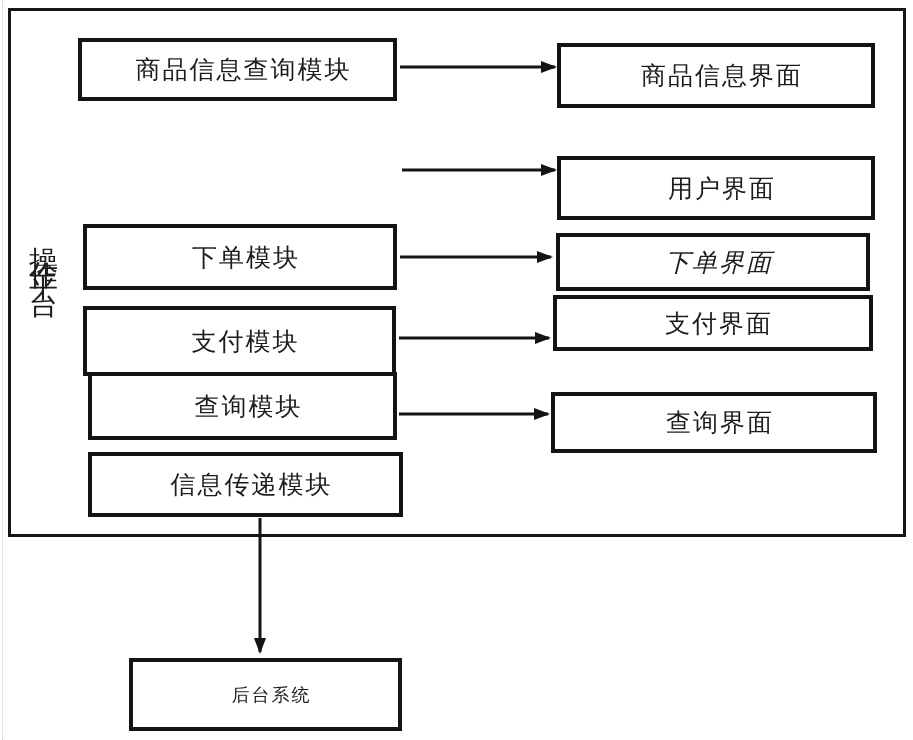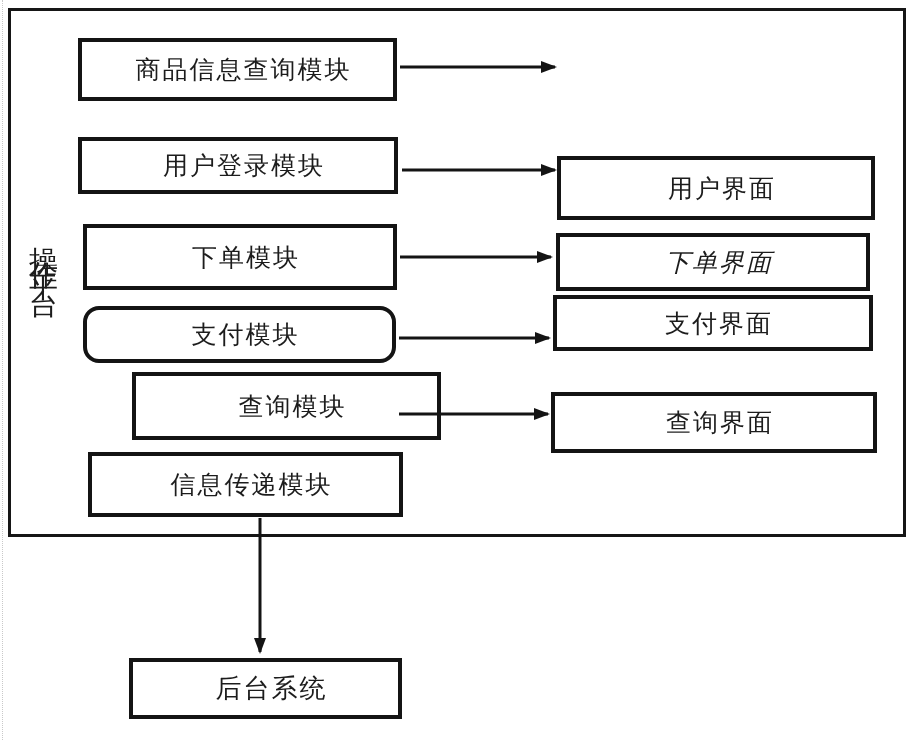--- a/index.html
+++ b/index.html
@@ -62,32 +62,32 @@
 </head>
 <body>
 
 <div id="canvas">
 
   <div class="outer-box"></div>
 
   <div class="platform-label">操作平台</div>
 
   <div class="node" style="left:78px;  top:38px;  width:319px; height:63px;">商品信息查询模块</div>
-  <div class="node" style="left:78px;  top:137px; width:320px; height:57px;">用户登录模块</div>
   <div class="node" style="left:83px;  top:224px; width:314px; height:66px;">下单模块</div>
-  <div class="node" style="left:83px;  top:306px; width:313px; height:57px;border-radius:16px;">支付模块</div>
-  <div class="node" style="left:88px;  top:372px; width:309px; height:68px;margin-left:44px;">查询模块</div>
+  <div class="node" style="left:83px;  top:306px; width:313px; height:70px;">支付模块</div>
+  <div class="node" style="left:88px;  top:372px; width:309px; height:68px;">查询模块</div>
   <div class="node" style="left:88px;  top:452px; width:315px; height:65px;">信息传递模块</div>
 
+  <div class="node" style="left:557px; top:43px;  width:318px; height:65px;">商品信息界面</div>
   <div class="node" style="left:557px; top:156px; width:318px; height:64px;">用户界面</div>
   <div class="node" style="left:556px; top:233px; width:314px; height:58px;font-style:italic;">下单界面</div>
   <div class="node" style="left:553px; top:295px; width:320px; height:56px;">支付界面</div>
   <div class="node" style="left:551px; top:392px; width:326px; height:61px;">查询界面</div>
 
-  <div class="node" style="left:129px; top:658px; width:273px; height:61px; font-size:26px;">后台系统</div>
+  <div class="node" style="left:129px; top:658px; width:273px; height:73px; font-size:18px;">后台系统</div>
 
   <svg class="arrows" viewBox="0 0 913 740">
     <defs>
       <marker id="ah" markerUnits="userSpaceOnUse" markerWidth="17" markerHeight="13" refX="14" refY="6" orient="auto">
         <path d="M0,0 L16,6 L0,12 z" fill="#141414"></path>
       </marker>
     </defs>
     <line x1="400" y1="67" x2="555" y2="67" marker-end="url(#ah)"></line>
     <line x1="402" y1="170" x2="555" y2="170" marker-end="url(#ah)"></line>
     <line x1="400" y1="257" x2="551" y2="257" marker-end="url(#ah)"></line>

